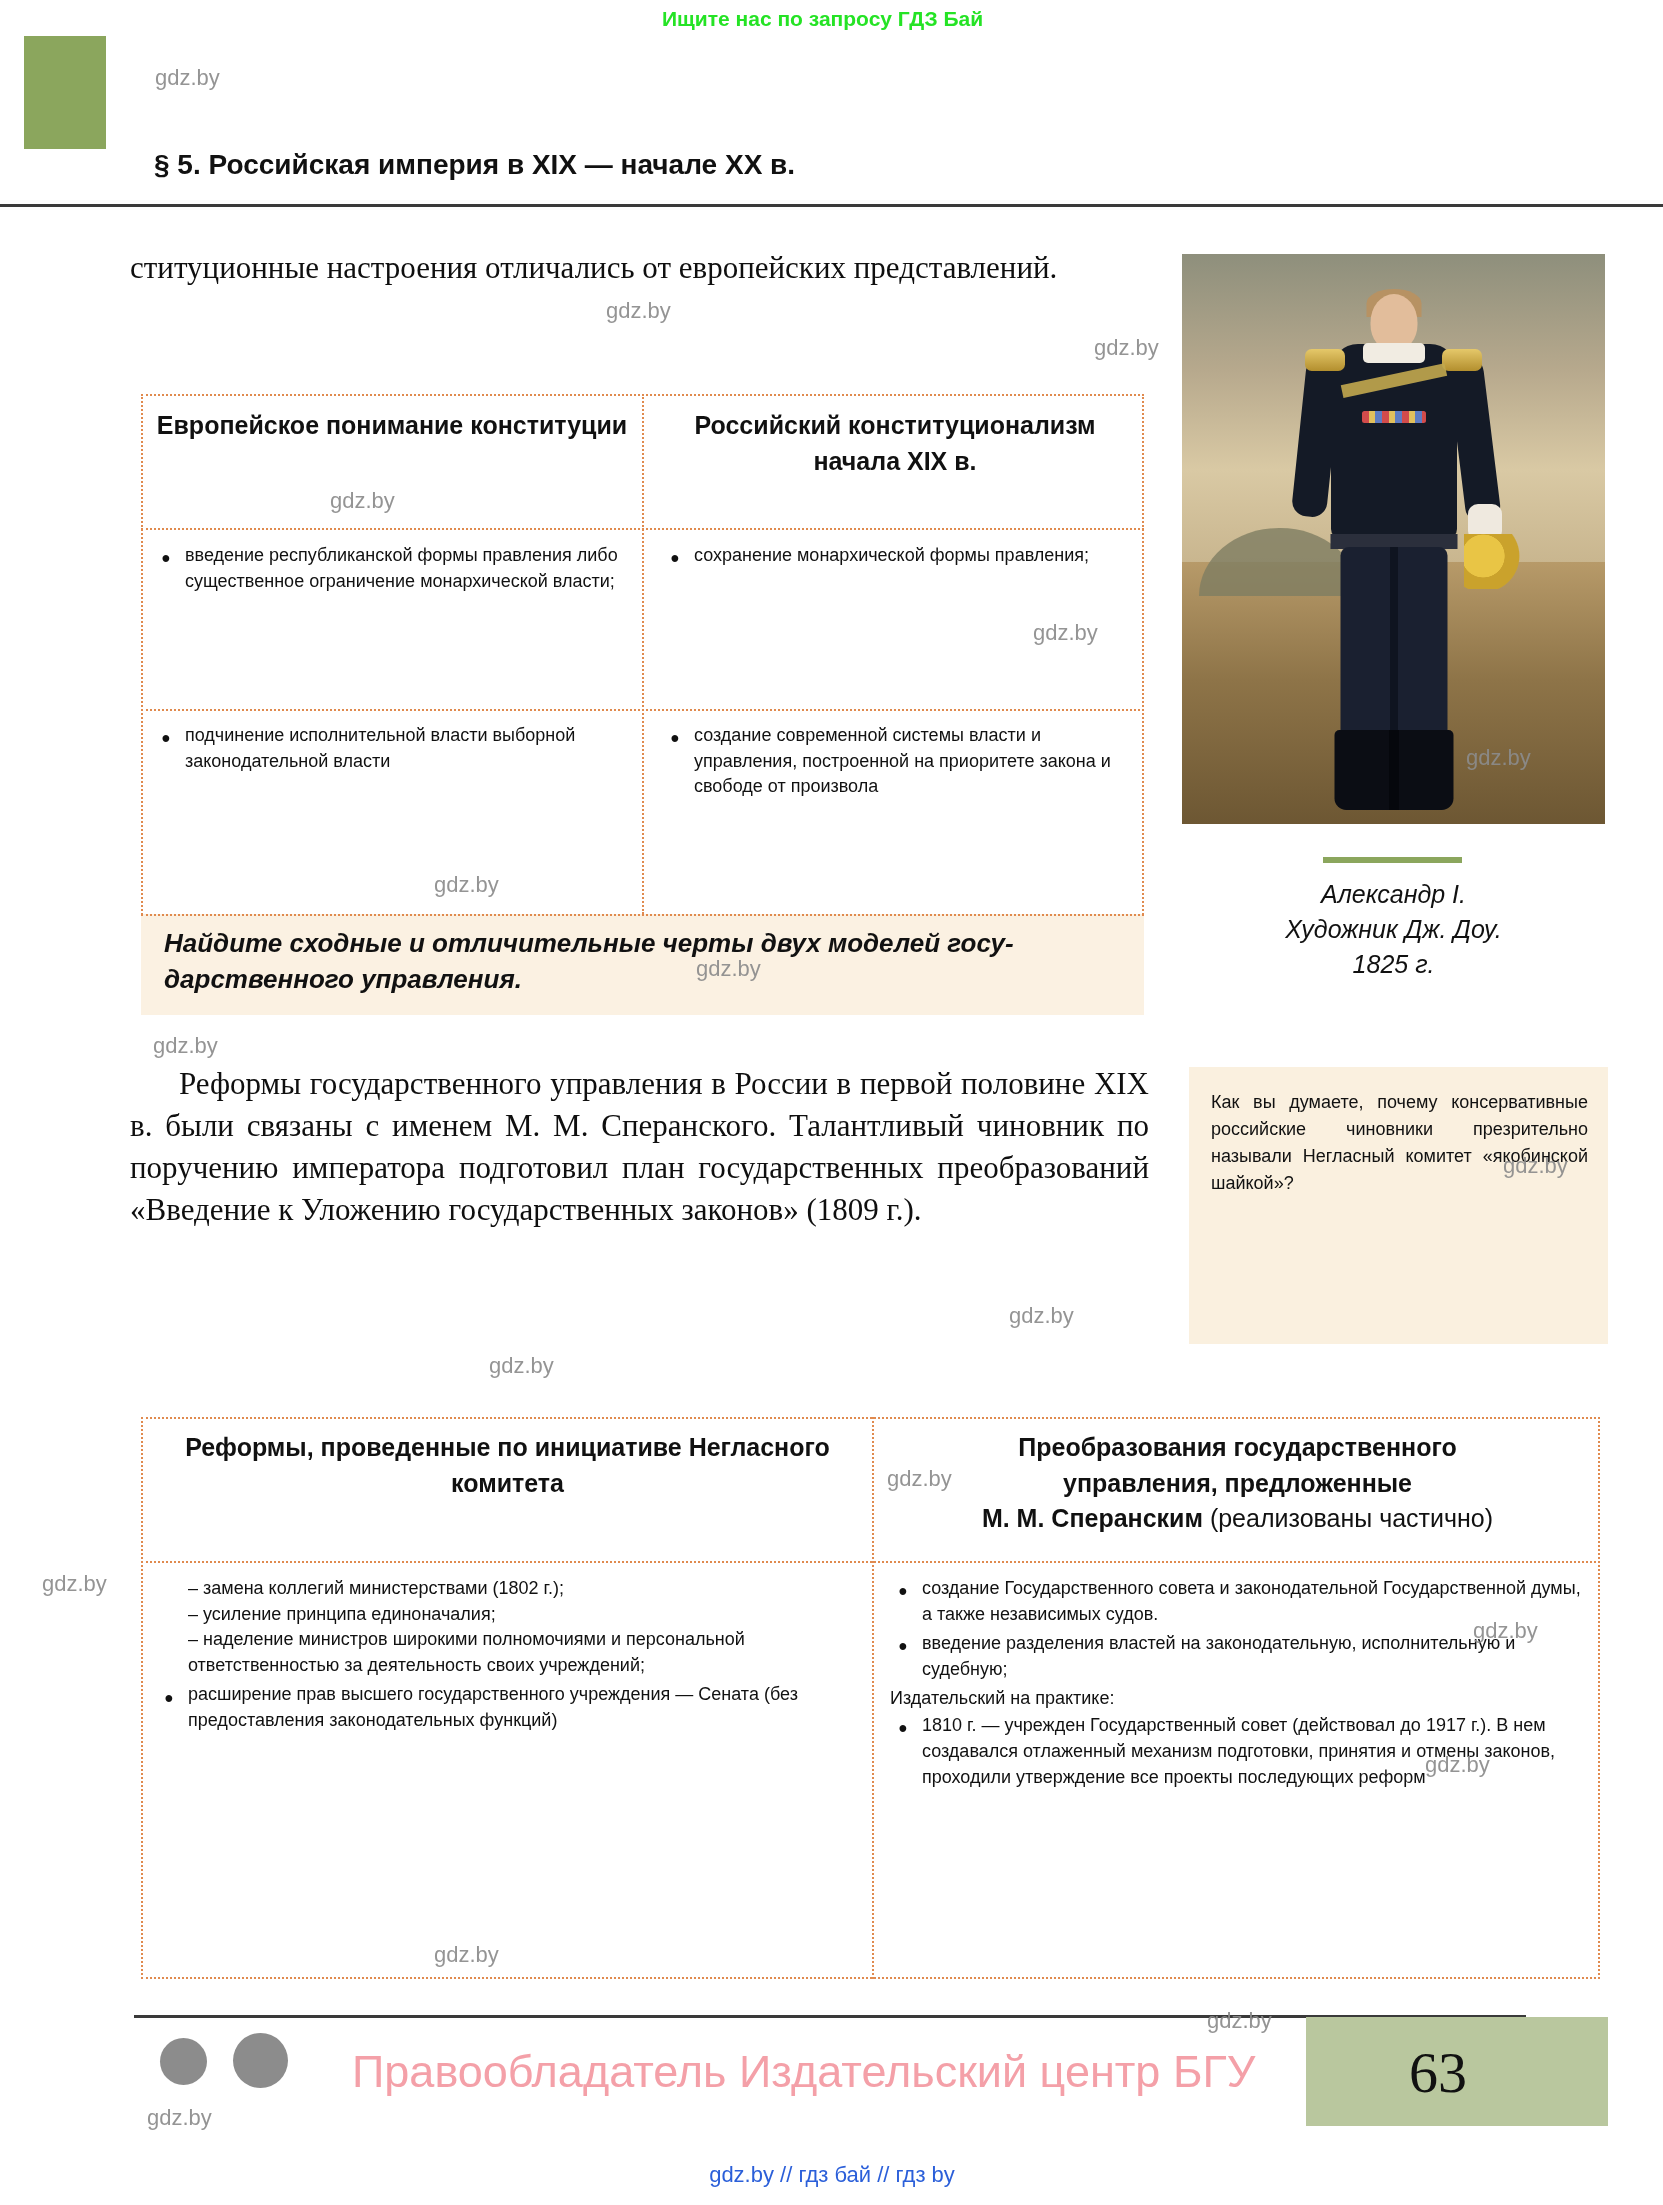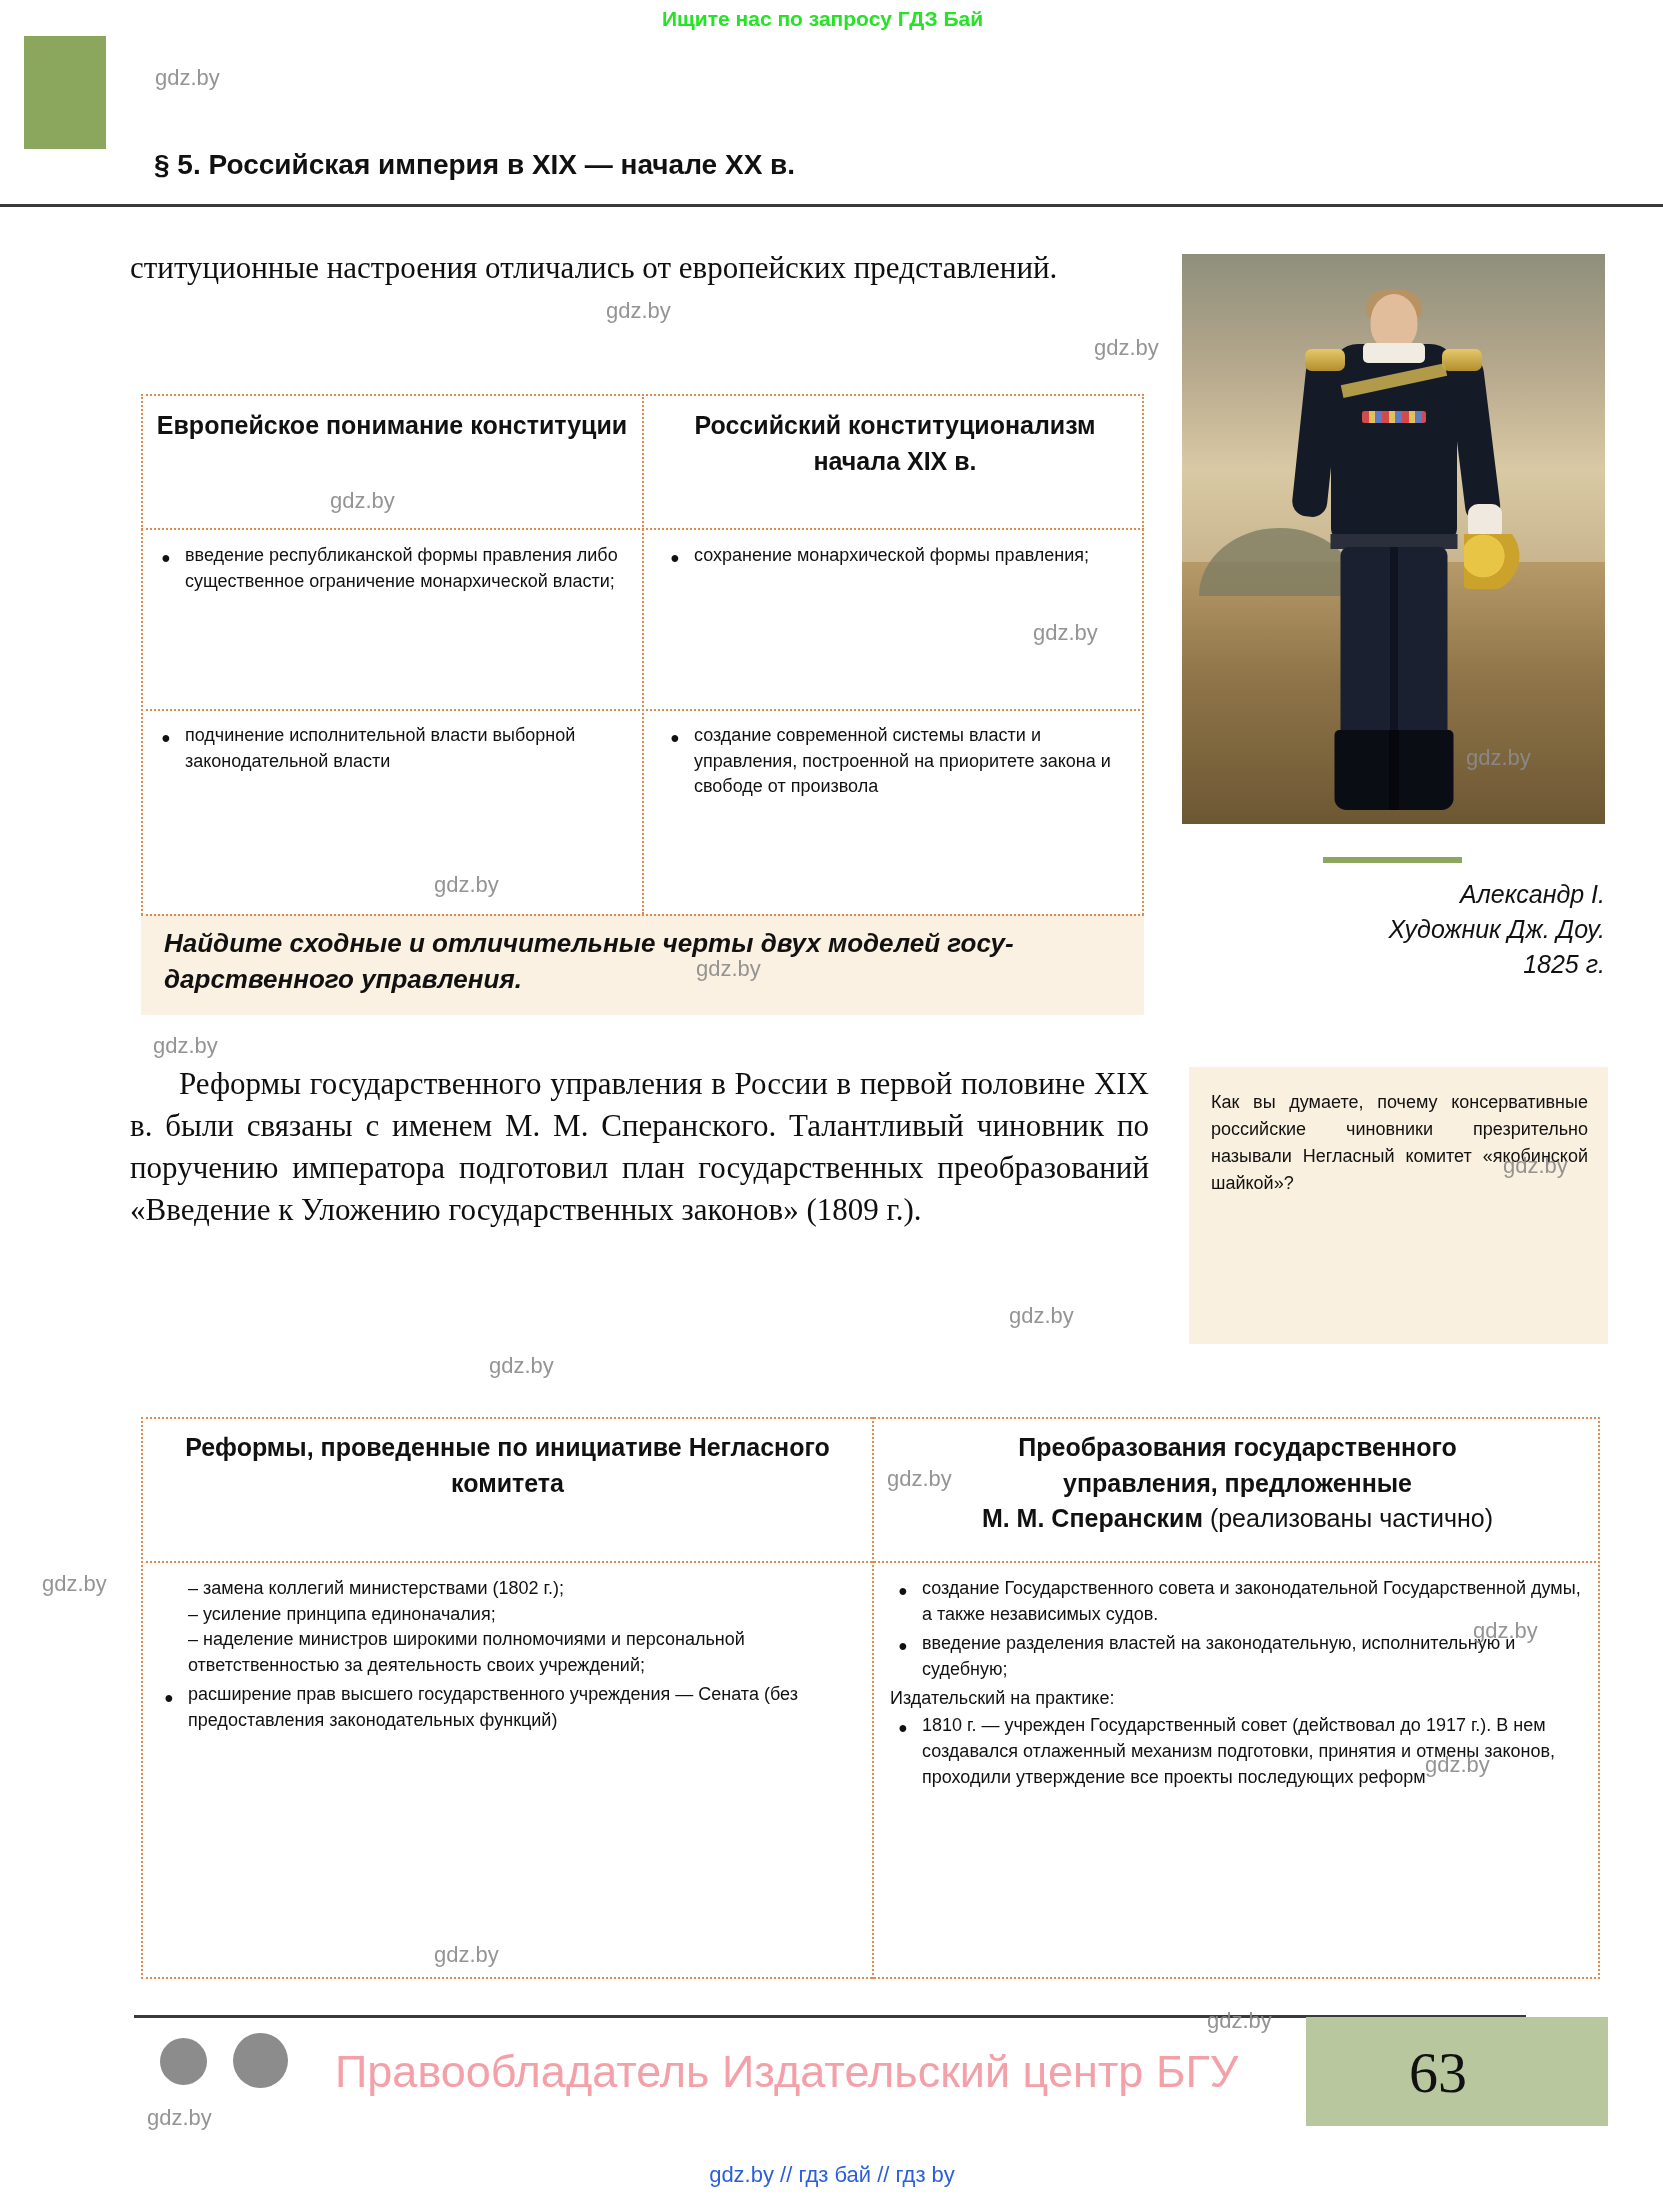--- a/index.html
+++ b/index.html
@@ -250,21 +250,21 @@
   .cap-rule {
     position:absolute;
     left:1323px; top:857px;
     width:139px; height:5.9px;
     background:#8ba65d;
   }
   .caption {
     position:absolute;
     left:1182px; top:877px;
     width:423px;
-    text-align:right;
+    text-align:center;
     font-family:"Liberation Sans", sans-serif;
     font-style:italic;
     font-size:25px;
     line-height:1.4;
     color:#111;
   }
 
   
   .qbox {
     position:absolute;
@@ -437,21 +437,21 @@
   <ul class="bl">
     <li>1810 г. — учрежден Государственный совет (действовал до 1917 г.). В нем создавался от­лаженный механизм подготовки, принятия и отмены законов, проходили утверждение все проекты последующих реформ</li>
   </ul>
 </div>
 
 <div class="footer-rule"></div>
 <div class="dot1"></div>
 <div class="dot2"></div>
 <div class="pagebox"></div>
 <div class="pagenum">63</div>
-<div class="wm-pink" style="left:335px; top:2046px;text-align:center;">Правообладатель Издательский центр БГУ</div>
+<div class="wm-pink" style="left:352px; top:2046px;text-align:center;">Правообладатель Издательский центр БГУ</div>
 <div class="footer-links">gdz.by  //  гдз бай  //  гдз by</div>
 
 <div id="wm-layer">
     <div class="wm" style="left: 155px; top: 65px;">gdz.by</div>
     <div class="wm" style="left: 606px; top: 298px;">gdz.by</div>
     <div class="wm" style="left: 1094px; top: 335px;">gdz.by</div>
     <div class="wm" style="left: 330px; top: 488px;">gdz.by</div>
     <div class="wm" style="left: 1033px; top: 620px;">gdz.by</div>
     <div class="wm" style="left: 1466px; top: 745px;">gdz.by</div>
     <div class="wm" style="left: 434px; top: 872px;">gdz.by</div>

